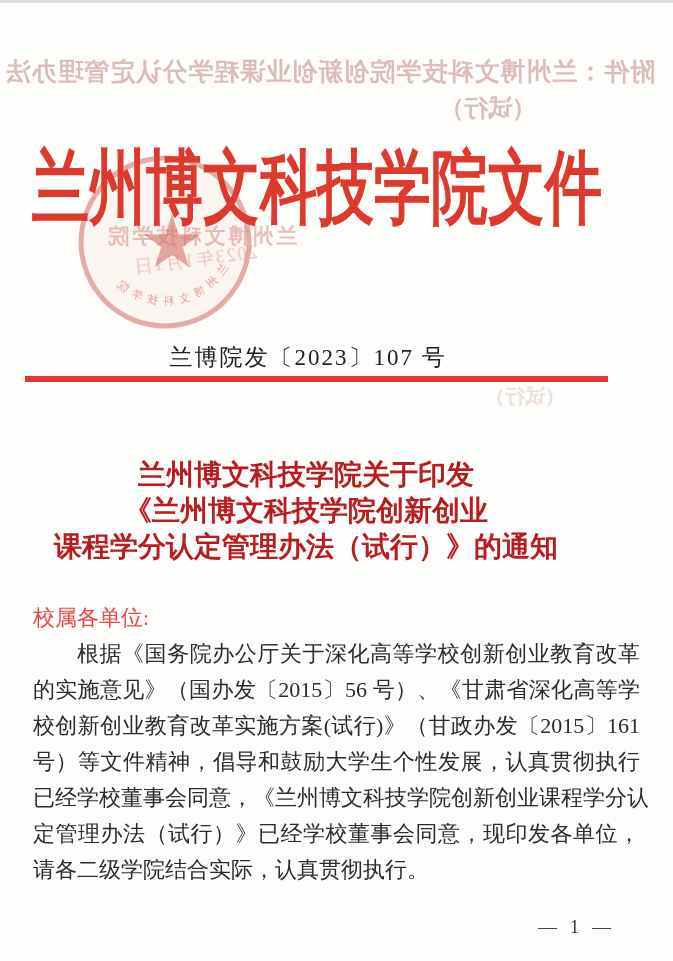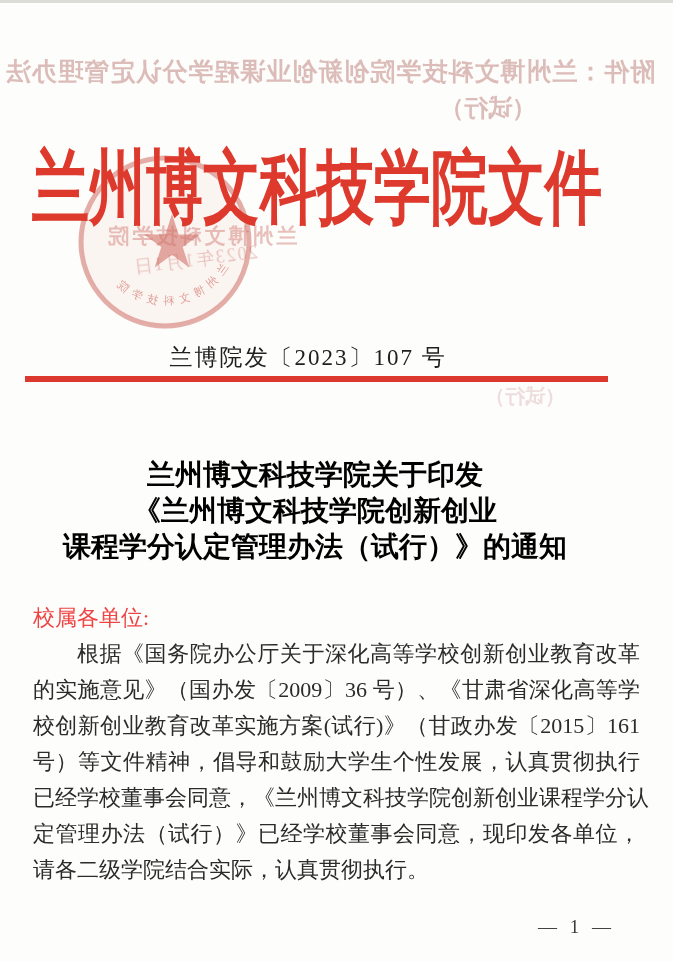--- a/index.html
+++ b/index.html
@@ -46,23 +46,22 @@
     left:0;top:342px;width:616px;height:32px;line-height:32px;
     text-align:center;font-size:23px;color:#21201f;letter-spacing:2px;
   }
 
   
   .red-rule{left:25px;top:376px;width:583px;height:6px;background:#dc382d;}
 
   
   .notice-title{
     left:0;top:457px;width:612px;text-align:center;
-    font-size:28px;font-weight:bold;color:#000000;line-height:36px;
+    font-size:28px;font-weight:bold;color:#b91c1c;line-height:36px;
     font-family:"Liberation Serif","DejaVu Serif",serif;
-    padding-left:9px;
   }
   .notice-title .tline{height:36px;}
 
   
   .salutation{left:33px;top:600px;width:300px;height:36px;line-height:36px;font-size:22px;color:#ef4444;}
   .body-block{left:33px;top:636px;width:607px;font-size:22px;color:#2b2b2b;font-family:Liberation Serif, serif;}
   .bline{height:36px;line-height:36px;text-align:justify;text-align-last:justify;white-space:nowrap;}
   .bline.first{text-indent:44px;}
   .bline.last{text-align:center;text-align-last:left;}
 
@@ -101,21 +100,21 @@
   <div class="abs notice-title">
     <div class="tline">兰州博文科技学院关于印发</div>
     <div class="tline">《兰州博文科技学院创新创业</div>
     <div class="tline">课程学分认定管理办法（试行）》的通知</div>
   </div>
 
   <div class="abs salutation">校属各单位:</div>
 
   <div class="abs body-block">
     <div class="bline first">根据《国务院办公厅关于深化高等学校创新创业教育改革</div>
-    <div class="bline">的实施意见》（国办发〔2009〕36 号）、《甘肃省深化高等学</div>
+    <div class="bline">的实施意见》（国办发〔2015〕56 号）、《甘肃省深化高等学</div>
     <div class="bline">校创新创业教育改革实施方案(试行)》（甘政办发〔2015〕161</div>
     <div class="bline">号）等文件精神，倡导和鼓励大学生个性发展，认真贯彻执行</div>
     <div class="bline">已经学校董事会同意，《兰州博文科技学院创新创业课程学分认</div>
     <div class="bline">定管理办法（试行）》已经学校董事会同意，现印发各单位，</div>
     <div class="bline last">请各二级学院结合实际，认真贯彻执行。</div>
   </div>
 
   <div class="abs page-number">— 1 —</div>
 
 </div>

